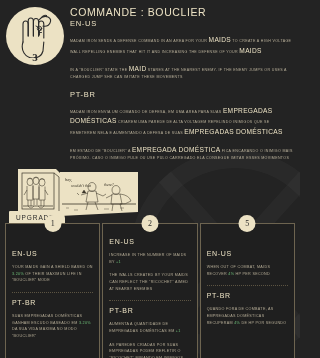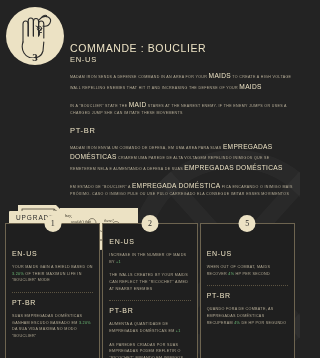--- a/index.html
+++ b/index.html
@@ -34,21 +34,21 @@
     flex:0 0 auto; width:58px; height:58px; margin:1px 2px 0 2px;
     border-radius:50%; background:#ece2c4; position:relative;
   }
   .emblem svg{ position:absolute; left:9px; top:5px; }
   .emblem .lvl{
     position:absolute; bottom:2px; left:0; right:0; text-align:center;
     color:#2a2a2a; font-size:11px; font-weight:bold;
     font-family:"Liberation Serif", serif;
   }
 
-  .head-txt{ flex:1 1 auto; padding-left:4px;margin-top:36px; }
+  .head-txt{ flex:1 1 auto; padding-left:4px; }
   .title{
     font-size:10.5px; letter-spacing:.6px; color:#ece2c4;
     font-family:"Liberation Sans", sans-serif;
   }
   .sub-lang{ font-size:7.5px; letter-spacing:.7px; color:#ece2c4; margin-top:1px; }
 
   .para{
     font-size:3.6px; line-height:1.65; letter-spacing:.35px;
     color:#b9b09a; margin-top:7px; text-transform:uppercase;
   }

